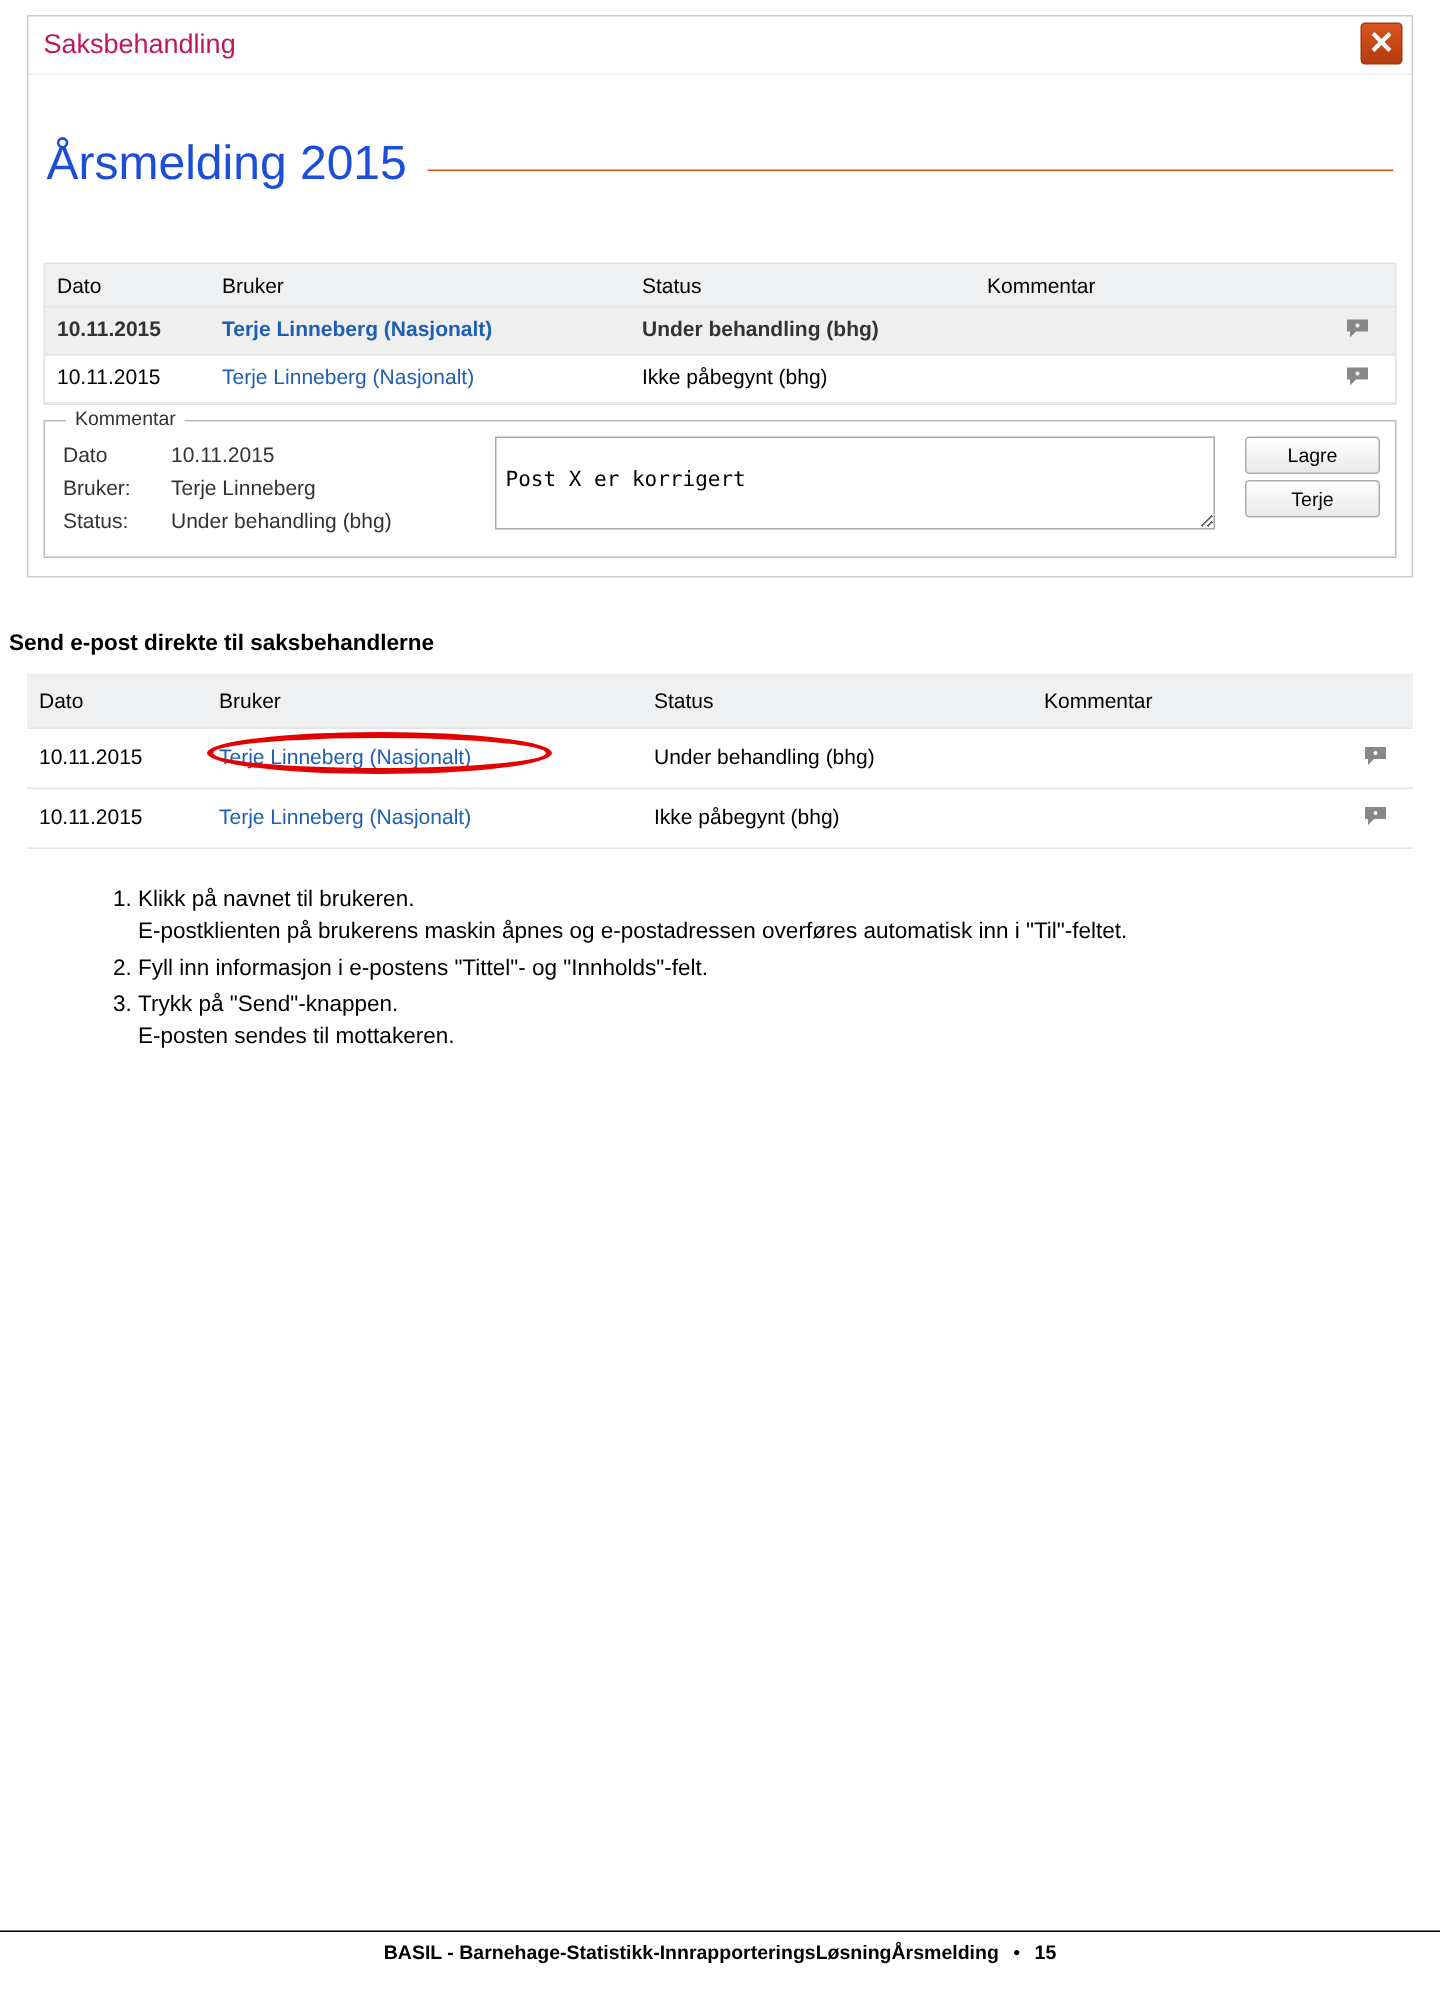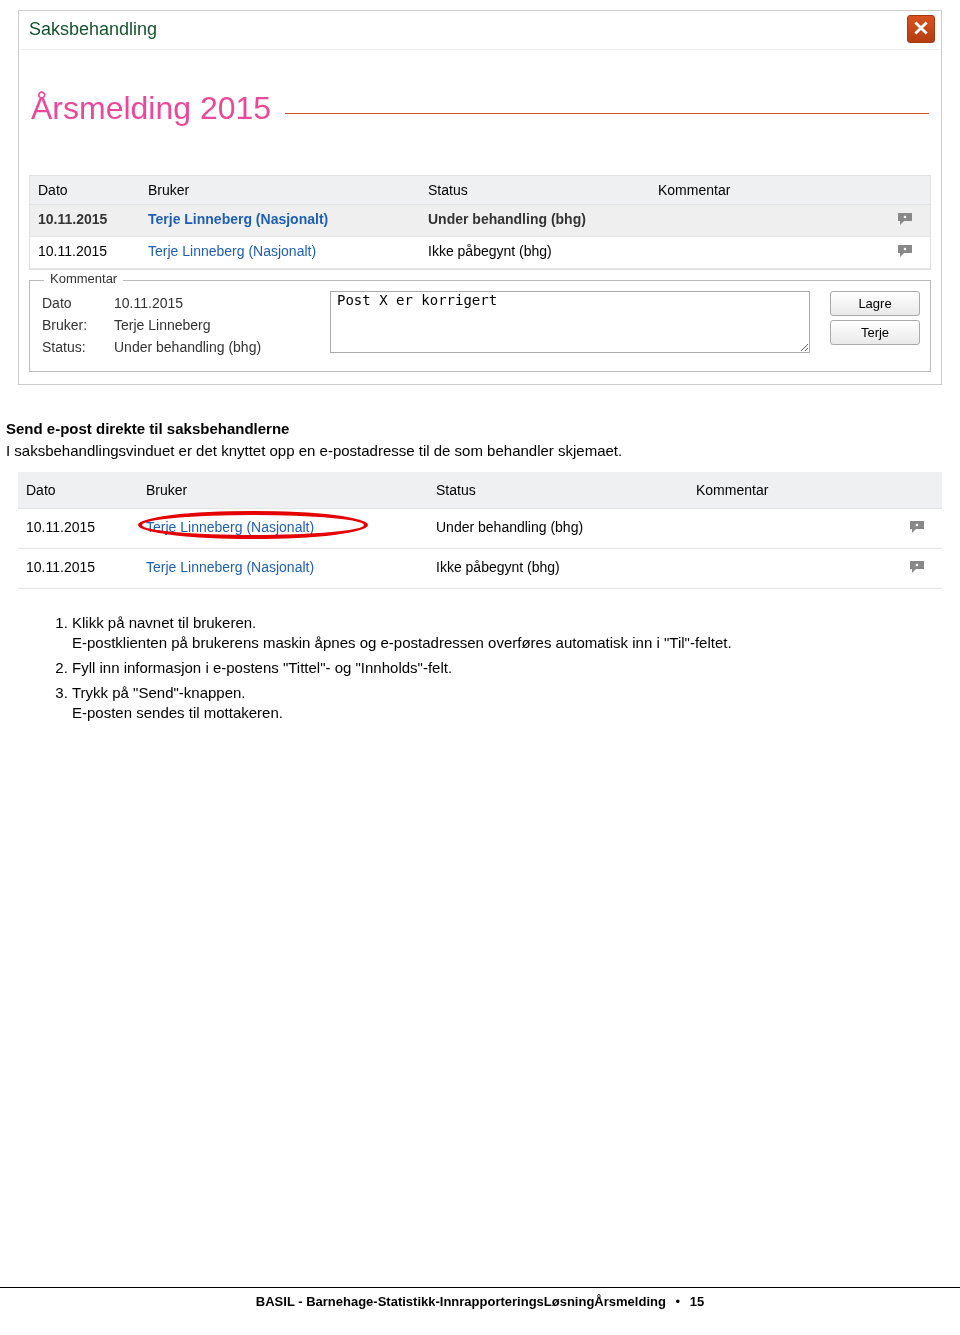--- a/index.html
+++ b/index.html
@@ -18,42 +18,42 @@
     background: #fff;
   }
   .app-header {
     display: flex;
     justify-content: space-between;
     align-items: center;
     padding: 4px 6px 6px 10px;
     border-bottom: 1px solid #eee;
   }
   .app-header-title {
-    color: #14532d;
+    color: #be185d;
     font-family: "Segoe UI Light", "Segoe UI", Arial, sans-serif;
     font-size: 18px;
     font-weight: 400;
   }
   .close-btn {
     width: 28px; height: 28px;
     background: linear-gradient(#d9531e,#b43d10);
     border: 1px solid #a03a12;
     border-radius: 3px;
     display: flex; align-items: center; justify-content: center;
     cursor: pointer;
   }
   .close-btn svg { width: 14px; height: 14px; }
   .page-title-row {
     display: flex; align-items: center;
     padding: 40px 12px 8px 12px;
   }
   .page-title {
     font-family: "Segoe UI Light","Segoe UI",Arial,sans-serif;
     font-size: 32px;
-    color: #ec4899;
+    color: #1d4ed8;
     font-weight: 300;
     padding-right: 14px;
   }
   .page-title-divider {
     flex: 1;
     border-top: 1px solid #d9531e;
     margin-top: 10px;
   }
   .grid {
     margin: 40px 10px 10px 10px;
@@ -100,21 +100,21 @@
     align-items: flex-start;
   }
   .kommentar-meta { width: 270px; font-size: 14px; color: #333; }
   .kommentar-meta table td { padding: 2px 8px 2px 0; }
   .kommentar-meta table td:first-child { width: 70px; }
   .kommentar-textarea {
     flex: 1;
     font-family: Consolas, monospace;
     font-size: 14px;
     height: 62px;
-    padding: 0 6px;
+    padding: 20px 6px;
     border: 1px solid #aaa;
     resize: both;
   }
   .kommentar-buttons { width: 90px; display:flex; flex-direction:column; gap:4px; }
   .btn {
     background: linear-gradient(#fff,#e9e9e9);
     border: 1px solid #aaa;
     border-radius: 3px;
     padding: 4px 6px;
     font-size: 13px;
@@ -144,21 +144,21 @@
   .grid2-row .link { color: #1f5fb3; cursor:pointer; }
   .red-circle {
     position: absolute;
     left: 0; top: 2px;
     width: 230px; height: 28px;
     border: 4px solid #e40000;
     border-radius: 50%;
     pointer-events: none;
   }
   .instructions {
-    padding: 8px 30px 0 48px;
+    padding: 8px 30px 0 68px;
     font-family: Verdana, Arial, sans-serif;
     font-size: 15px;
     line-height: 1.38;
   }
   .instructions ol { padding-left: 24px; }
   .instructions li { margin-bottom: 4px; }
   .footer {
     position: absolute;
     left: 0; right: 0; bottom: 26px;
     border-top: 1px solid #000;
@@ -257,21 +257,20 @@
       <div class="kommentar-buttons">
         <div class="btn">Lagre</div>
         <div class="btn">Terje</div>
       </div>
     </div>
   </div>
 </div>
 
 <div class="body-text">
   <p class="section-heading">Send e-post direkte til saksbehandlerne</p>
-  <p>I saksbehandlingsvinduet er det knyttet opp en e-postadresse til de som behandler skjemaet.</p>
 </div>
 
 <div class="screenshot2">
   <div class="grid2">
     <div class="grid2-header">
       <div class="g2-date">Dato</div>
       <div class="g2-user">Bruker</div>
       <div class="g2-status">Status</div>
       <div class="g2-comment">Kommentar</div>
       <div class="g2-icon"></div>

